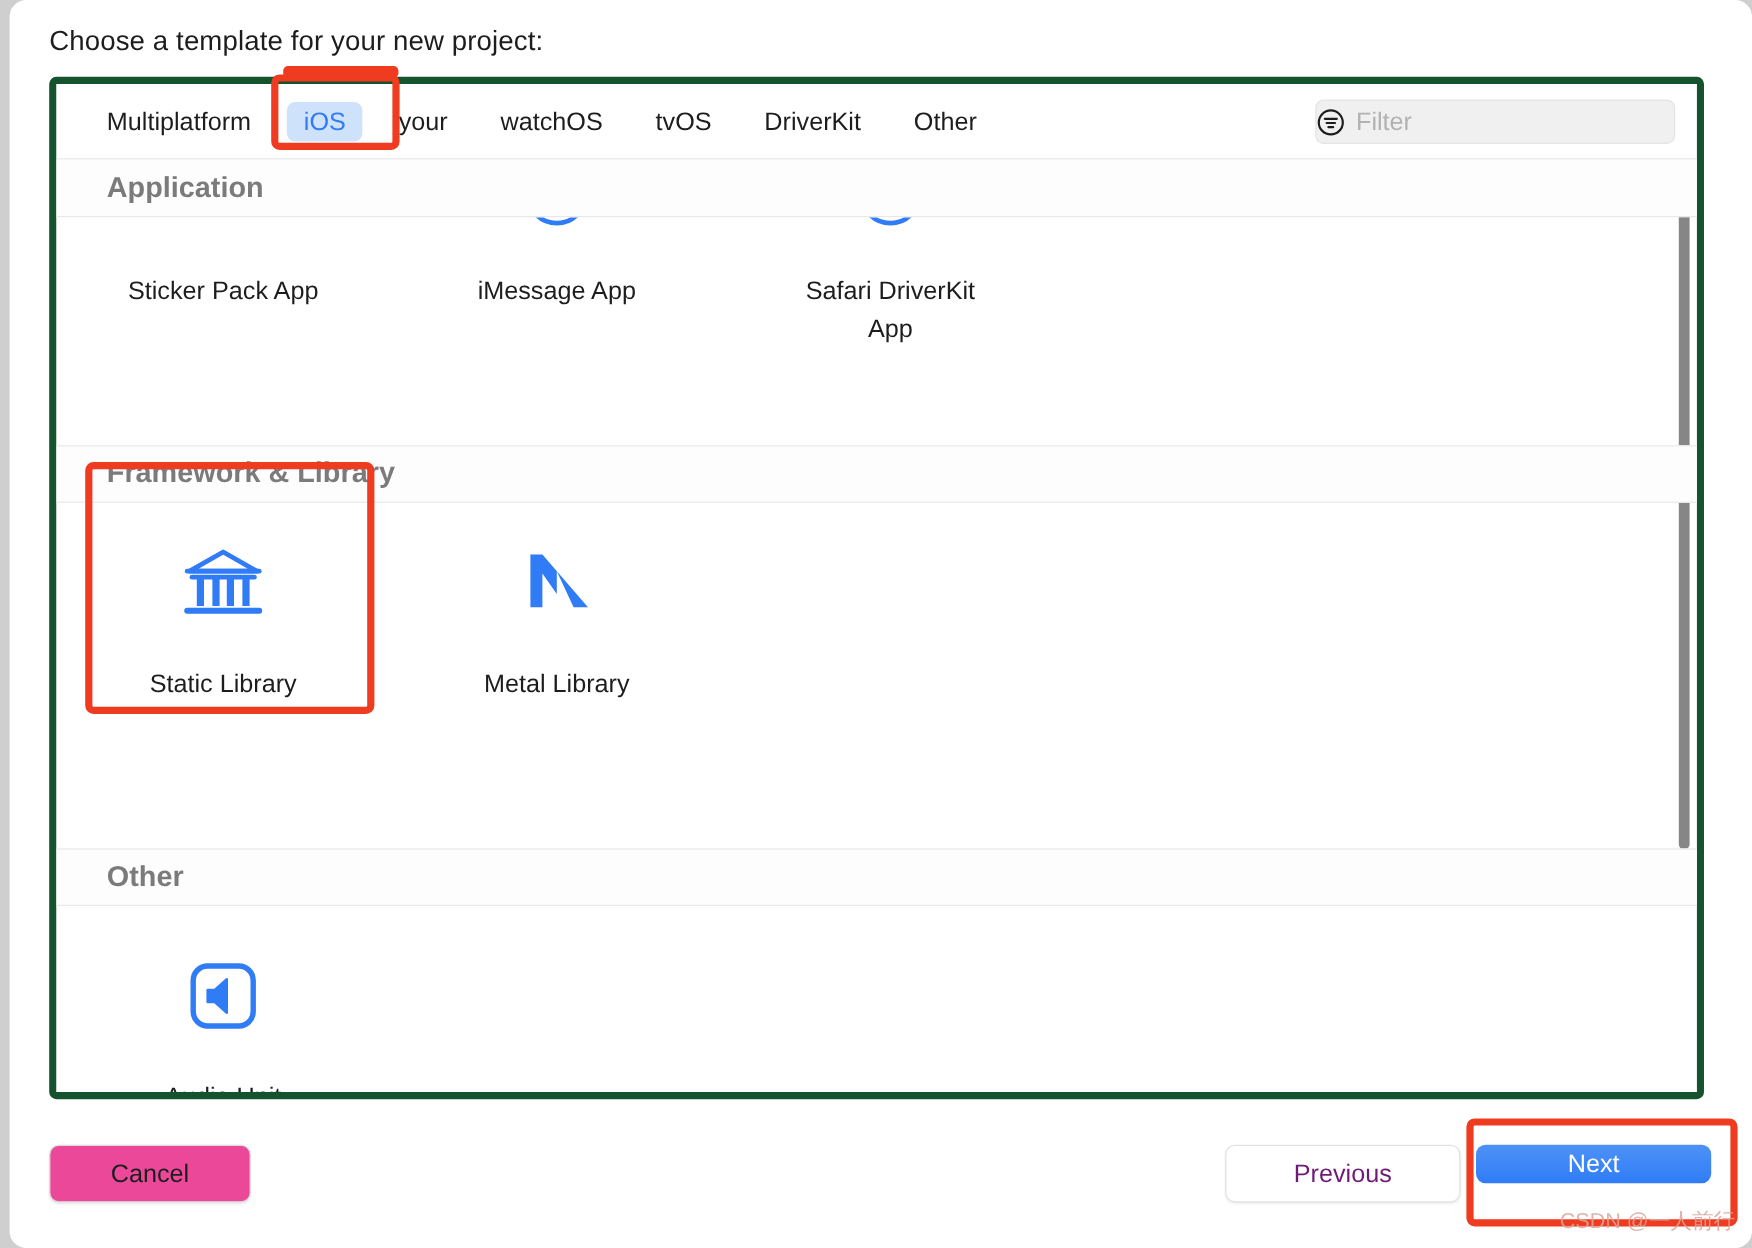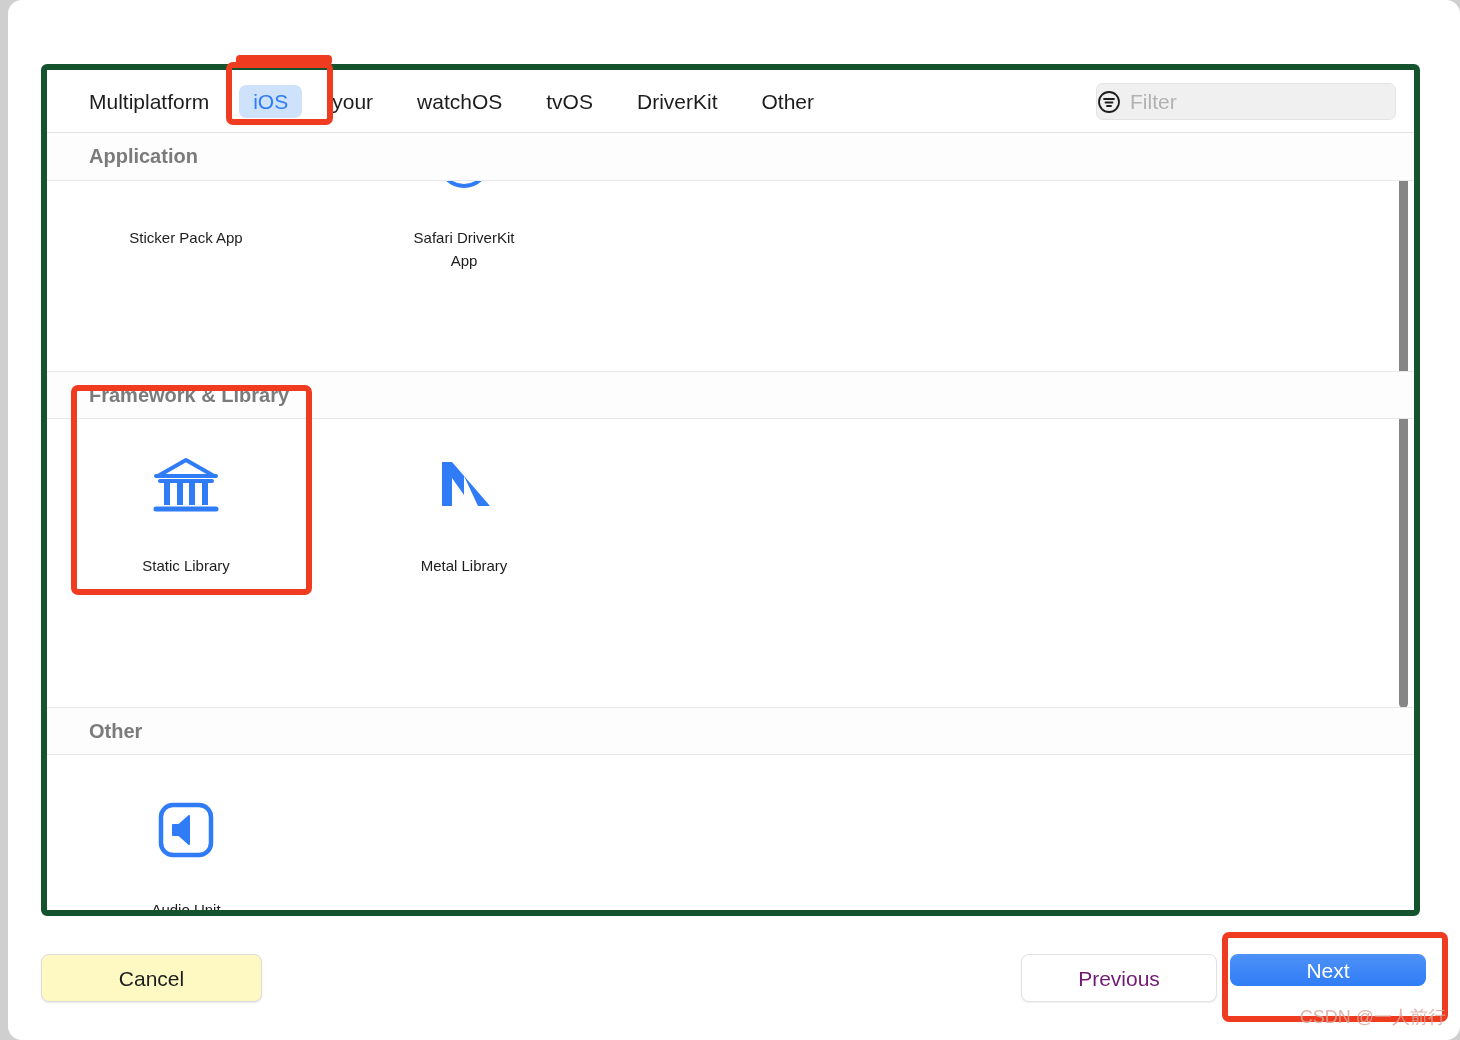--- a/index.html
+++ b/index.html
@@ -93,41 +93,41 @@
   }
 
   .section-header {
     height: 48px;
     background: #fdfdfd;
     border-top: 1px solid #e8e8e8;
     border-bottom: 1px solid #e8e8e8;
     display: flex;
     align-items: center;
     padding-left: 42px;
-    font-size: 20px;
+    font-size: 24px;
     font-weight: bold;
     color: #7b7b7b;
     position: relative;
     z-index: 5;
   }
   .section-header.first { border-top: none; }
 
   .grid {
     display: flex;
     position: relative;
   }
   .cell {
     width: 278px;
     display: flex;
     flex-direction: column;
     align-items: center;
     position: relative;
   }
   .cell-label {
-    font-size: 15px;
+    font-size: 21px;
     color: #1d1d1f;
     text-align: center;
     line-height: 1.5;
     width: 230px;
     white-space: pre-line;
   }
 
   .icon-wrap {
     width: 90px; height: 90px;
     display: flex;
@@ -186,22 +186,22 @@
     position: absolute;
     border-radius: 8px;
     font-size: 21px;
     display: flex;
     align-items: center;
     justify-content: center;
     line-height: 1;
   }
   .btn-cancel {
     left: 33px; top: 954px;
-    width: 221px; height: 48px;
-    background: #fef9c3;
+    width: 168px; height: 48px;
+    background: #ec4899;
     border: 1px solid #dcdcdc;
     color: #1d1d1f;
     box-shadow: 0 1px 2px rgba(0,0,0,0.10);
   }
   .btn-previous {
     left: 1013px; top: 954px;
     width: 196px; height: 48px;
     background: #fff;
     border: 1px solid #e2e2e2;
     color: #701a75;
@@ -248,20 +248,21 @@
     z-index: 50;
   }
 
   svg { display: block; }
 </style>
 </head>
 <body>
 
 <div class="dialog">
 
+  <div class="dialog-title">Choose a template for your new project:</div>
 
   <div class="browser">
 
     <div class="tabbar">
       <div class="tab">Multiplatform</div>
       <div class="tab active">iOS</div>
       <div class="tab">your</div>
       <div class="tab">watchOS</div>
       <div class="tab">tvOS</div>
       <div class="tab">DriverKit</div>
@@ -289,20 +290,30 @@
           <div class="cell">
             <div class="icon-wrap">
               <svg width="76" height="76" viewBox="0 0 76 76">
                 <rect x="14" y="16" width="22" height="30" rx="4" fill="none" stroke="#2f7cf6" stroke-width="4"></rect>
                 <rect x="40" y="16" width="22" height="30" rx="4" fill="none" stroke="#2f7cf6" stroke-width="4"></rect>
               </svg>
             </div>
             <div class="cell-label">Sticker Pack App</div>
           </div>
 
+          <div class="cell">
+            <div class="icon-wrap">
+              <svg width="76" height="76" viewBox="0 0 76 76">
+                <circle cx="38" cy="32" r="24" fill="none" stroke="#2f7cf6" stroke-width="4"></circle>
+                <path d="M29 26 q3 -6 6 0" fill="none" stroke="#2f7cf6" stroke-width="4" stroke-linecap="round"></path>
+                <path d="M41 26 q3 -6 6 0" fill="none" stroke="#2f7cf6" stroke-width="4" stroke-linecap="round"></path>
+              </svg>
+            </div>
+            <div class="cell-label">iMessage App</div>
+          </div>
 
           <div class="cell">
             <div class="icon-wrap">
               <svg width="76" height="76" viewBox="0 0 76 76">
                 <circle cx="38" cy="32" r="24" fill="none" stroke="#2f7cf6" stroke-width="4"></circle>
                 <path d="M48 22 L34 30 L30 42 L44 34 Z" fill="#2f7cf6"></path>
               </svg>
             </div>
             <div class="cell-label">Safari DriverKit
 App</div>

